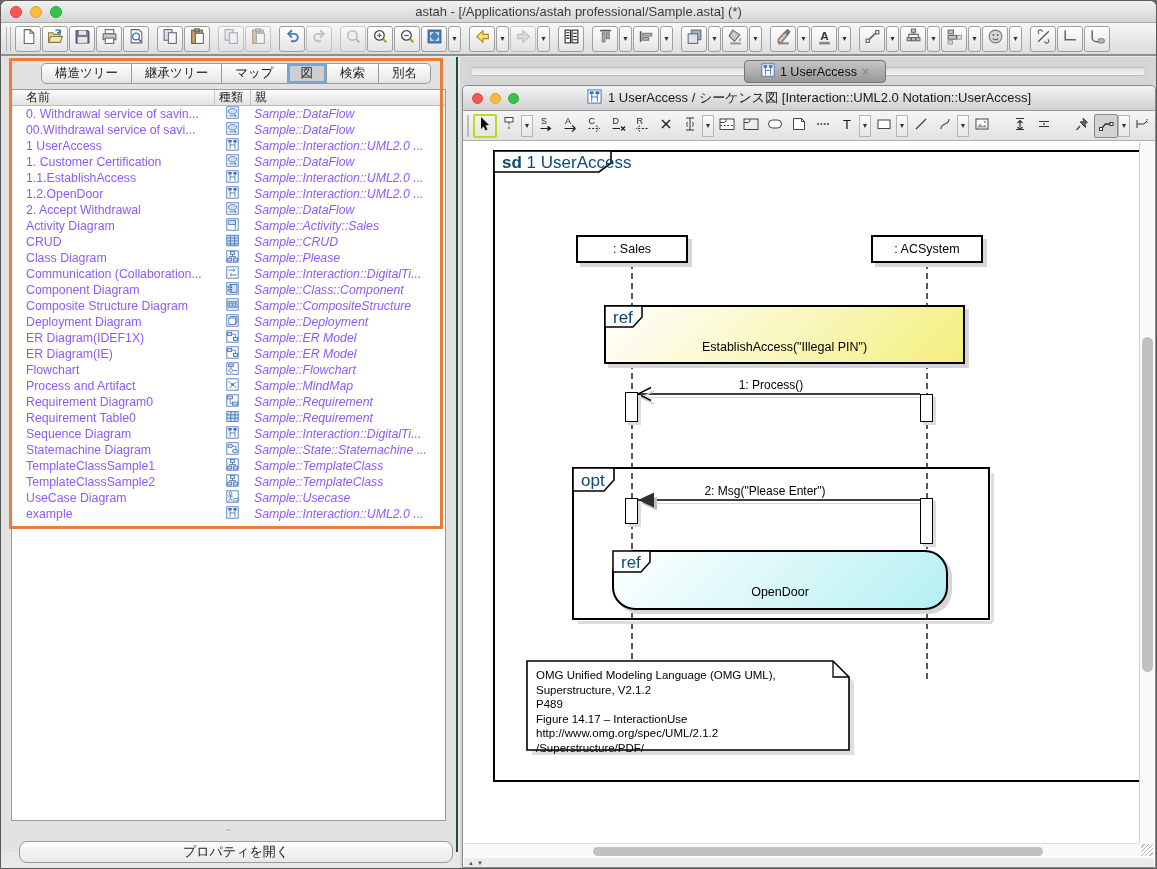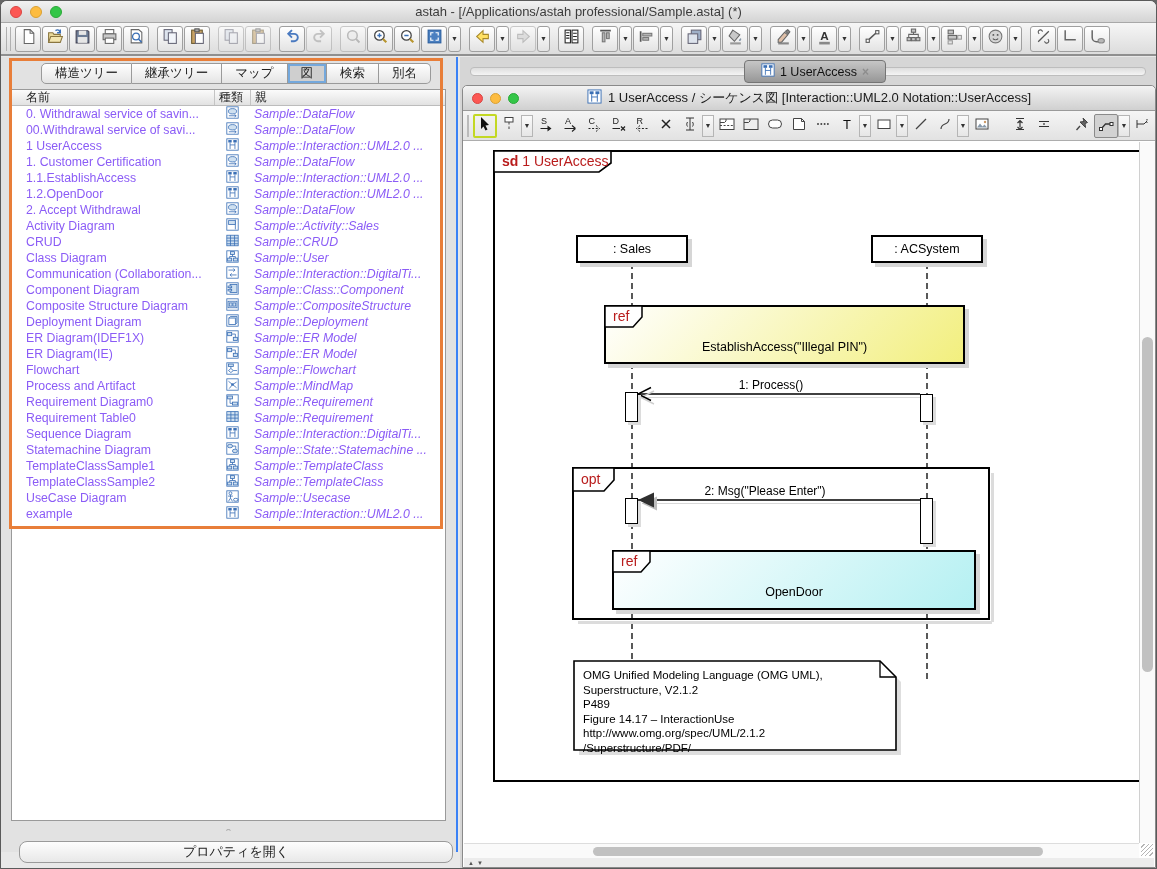--- a/index.html
+++ b/index.html
@@ -26,21 +26,21 @@
   background:linear-gradient(#ffffff,#e3e3e3); display:flex; align-items:center; justify-content:center; margin-right:1px; flex:none; }
 .tb-btn.dis { opacity:.5; }
 .tb-drop { width:13px; height:26px; border:1px solid #9f9f9f; border-radius:3px;
   background:linear-gradient(#ffffff,#e3e3e3); display:flex; align-items:center; justify-content:center;
   font-size:7px; color:#333; margin-right:1px; flex:none; }
 .tb-sep { width:7px; flex:none; }
 
 
 .content { position:absolute; top:56px; left:0; right:0; bottom:0; }
 .left-panel { position:absolute; left:0; top:0; width:457px; bottom:16px; background:#e2e2e2;
-  border-right:2px solid #3b82f6; }
+  border-right:2px solid #14532d; }
 .orange-box { position:absolute; left:8px; top:1px; width:434px; height:471px;
   border:3px solid #e87e39; z-index:6; pointer-events:none; }
 .lp-tabs { position:absolute; left:40px; top:6px; height:21px; display:flex; z-index:2; }
 .lp-tab { padding:0 13px; font-size:12.5px; color:#222; display:flex; align-items:center;
   background:linear-gradient(#ffffff,#e4e4e4); border:1px solid #9a9a9a; border-left:none; }
 .lp-tab:first-child { border-left:1px solid #9a9a9a; border-radius:5px 0 0 5px; }
 .lp-tab:last-child { border-radius:0 5px 5px 0; }
 .lp-tab.sel { background:#cfcfcf; box-shadow:inset 0 0 0 2px #74a8dc; }
 .lp-table { position:absolute; left:10px; top:32px; width:435px; height:732px;
   background:#fff; border:1px solid #9a9a9a; overflow:hidden; }
@@ -91,34 +91,34 @@
 .hscroll { position:absolute; left:1px; right:16px; bottom:9px; height:15px; background:#fafafa; border-top:1px solid #ddd; }
 .hthumb { position:absolute; left:129px; width:450px; top:3px; height:9px; background:#c1c1c1; border-radius:5px; }
 .rp-bottom { position:absolute; left:1px; right:1px; bottom:0; height:9px; background:#ececec;
   display:flex; align-items:center; font-size:6px; color:#555; padding-left:4px; gap:3px; }
 .resize-grip { position:absolute; right:2px; bottom:11px; width:12px; height:12px;
   background:repeating-linear-gradient(135deg,transparent 0 2px,#b5b5b5 2px 3px); }
 
 
 .sd-frame { position:absolute; left:29px; top:8px; width:650px; height:632px;
   border:2px solid #000; border-right:none; }
-.frame-label { position:absolute; font-size:14px; color:#b91c1c; }
+.frame-label { position:absolute; font-size:17px; color:#0c4a6e; }
 .frame-label .kw { font-weight:bold; }
 .lifeline-head { position:absolute; width:112px; height:28px; border:2px solid #000; background:#fff;
   box-shadow:4px 4px 0 #d6d6d6; display:flex; align-items:center; justify-content:center; font-size:12.5px; color:#000; }
 .frag { position:absolute; border:2px solid #000; box-shadow:4px 4px 0 #d6d6d6; }
 .frag .frag-text { position:absolute; left:0; right:0; top:24px; bottom:0; display:flex;
   align-items:center; justify-content:center; font-size:12.5px; color:#000; }
 .opt-frame { position:absolute; left:108px; top:325px; width:418px; height:153px; border:2px solid #000; }
 .opt-frame::after { content:""; position:absolute; right:-6px; top:4px; width:3px; height:100%; background:#dcdcdc; }
 .opt-frame::before { content:""; position:absolute; bottom:-6px; left:4px; width:100%; height:3px; background:#dcdcdc; }
 .act { position:absolute; border:1.5px solid #000; background:#fff; box-shadow:3px 3px 0 #dcdcdc; }
 .msg-label { position:absolute; transform:translateX(-50%); font-size:12px; color:#000; white-space:nowrap; }
 .pent { position:absolute; }
-.note-wrap { position:absolute; left:62px; top:518px;margin-left:47px; }
+.note-wrap { position:absolute; left:62px; top:518px; }
 .note-text { position:absolute; left:10px; top:8px; font-size:11.5px; line-height:14.6px; color:#000; white-space:nowrap; }
 svg text { font-family:"Liberation Sans","DejaVu Sans",sans-serif; }
 </style>
 </head>
 <body>
 
 <div class="window">
 
   <div class="titlebar">
     <div class="lights">
@@ -487,21 +487,21 @@
               <div class="c-name">Class Diagram</div>
               <div class="c-type">
                 <span><svg viewBox="0 0 16 16" width="13" height="13">
                     <rect x="1" y="1" width="14" height="14" fill="#fff" stroke="#3a6fb5"></rect>
                     <rect x="5.5" y="2" width="5" height="3.5" fill="#cfe0f0" stroke="#3a6fb5"></rect>
                     <rect x="2" y="10" width="5" height="3.5" fill="#cfe0f0" stroke="#3a6fb5"></rect>
                     <rect x="9" y="10" width="5" height="3.5" fill="#cfe0f0" stroke="#3a6fb5"></rect>
                     <path d="M8 5.5V8M4.5 10V8h7v2" fill="none" stroke="#3a6fb5"></path>
                   </svg></span>
               </div>
-              <div class="c-parent">Sample::User</div>
+              <div class="c-parent">Sample::Please</div>
             </div>
             <div class="lp-row">
               <div class="c-name">Communication (Collaboration...</div>
               <div class="c-type">
                 <span><svg viewBox="0 0 16 16" width="13" height="13">
                     <rect x="1" y="1" width="14" height="14" fill="#fff" stroke="#3a6fb5"></rect>
                     <path d="M3 5h8m-2-2l2 2-2 2M13 11H5m2-2l-2 2 2 2" fill="none" stroke="#3a6fb5"></path>
                   </svg></span>
               </div>
               <div class="c-parent">Sample::Interaction::DigitalTi...</div>
@@ -920,22 +920,22 @@
           <svg class="pent" style="left:108px; top:325px;" width="44" height="26">
             <path d="M1 1 H42 V13 L32 24 H1 Z" fill="#fff" stroke="#000" stroke-width="1.6"></path>
           </svg>
           <div class="frame-label" style="left:117px; top:329px;">opt</div>
 
           <div class="msg-label" style="left:301px; top:342px;">2: Msg("Please Enter")</div>
 
           <div class="act" style="left:161px; top:356px; width:13px; height:26px;"></div>
           <div class="act" style="left:456px; top:356px; width:13px; height:46px;"></div>
 
-          <div class="frag" style="left:148px; top:408px; width:364px; height:60px;
-               background:linear-gradient(135deg,#ffffff 0%,#b4f0f2 100%);">
+          <div class="frag" style="left:148px; top:408px; width:336px; height:60px;
+               background:linear-gradient(135deg,#ffffff 0%,#b4f0f2 100%);border-radius:23px;">
             <div class="frag-text">OpenDoor</div>
           </div>
           <svg class="pent" style="left:148px; top:408px;" width="40" height="24">
             <path d="M1 1 H38 V12 L29 22 H1 Z" fill="#fff" stroke="#000" stroke-width="1.5"></path>
           </svg>
           <div class="frame-label" style="left:157px; top:411px;">ref</div>
 
           <div class="note-wrap">
             <svg width="334" height="100">
               <path d="M6 6 H312 L328 22 V95 H6 Z" fill="#dedede"></path>

